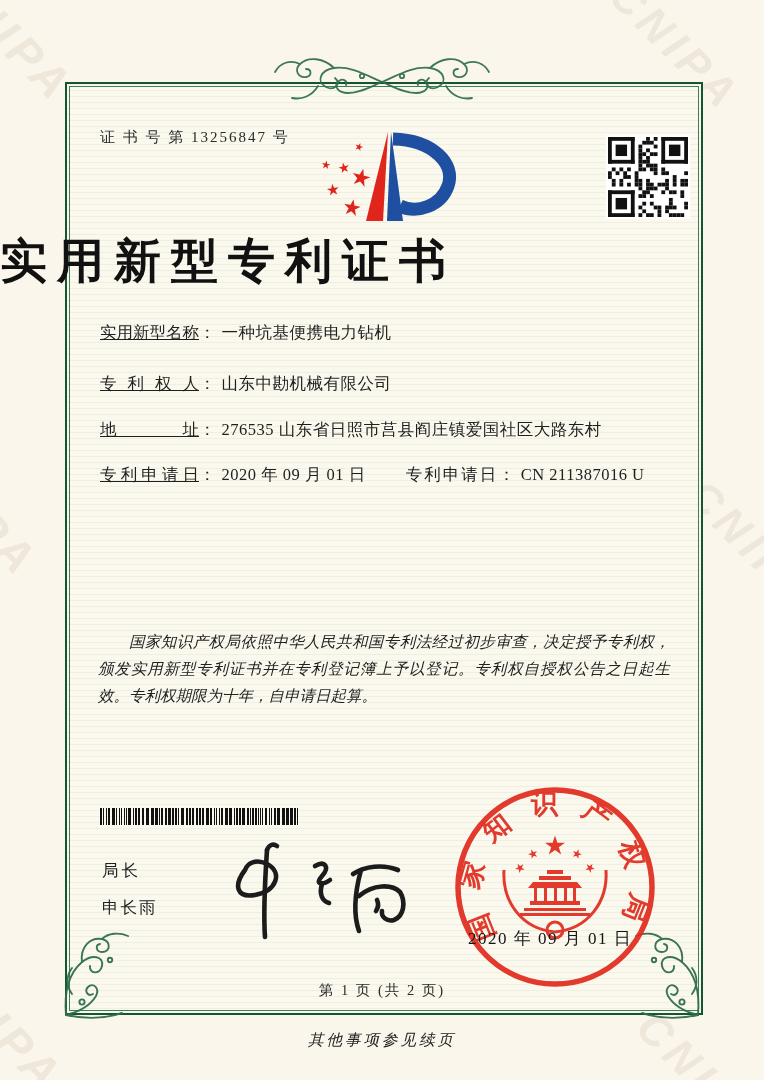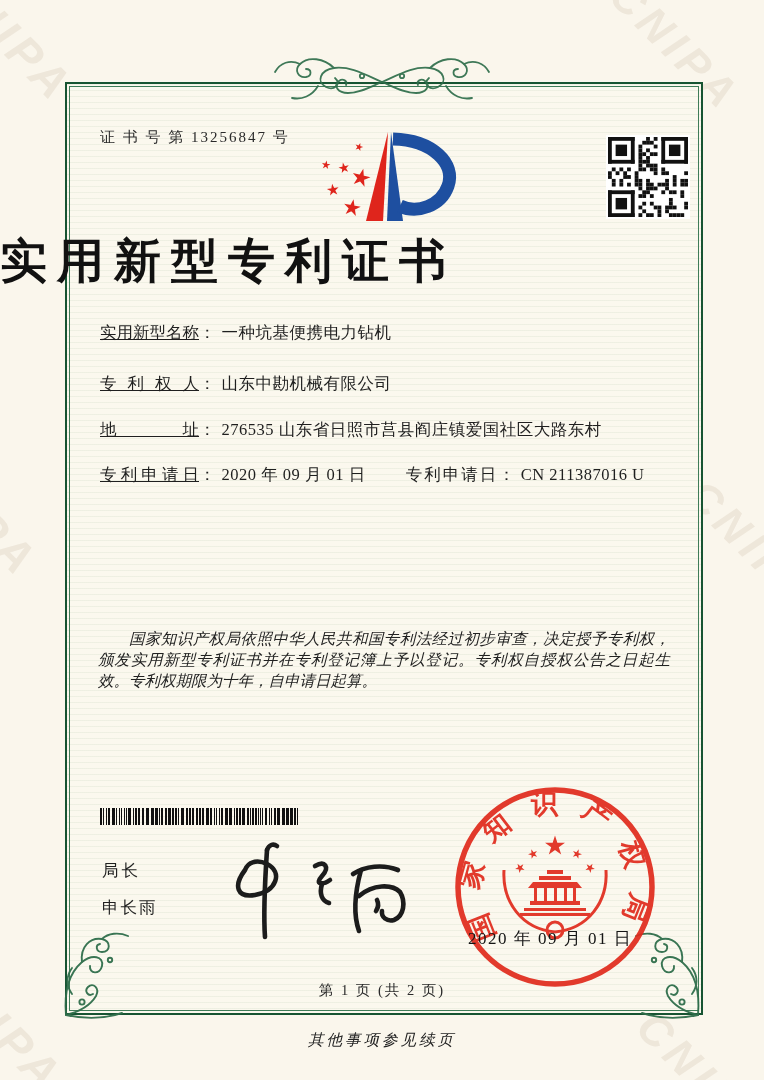--- a/index.html
+++ b/index.html
@@ -51,21 +51,21 @@
     text-align:justify;text-align-last:justify;
     vertical-align:bottom;
     text-decoration:underline;
   }
   .colon{display:inline-block;margin-right:6px;}
   .fvalue{letter-spacing:0.5px;}
   .grant2{margin-left:36px;}
   .grant2 .flabel2{letter-spacing:2px;}
   .paras{
     position:absolute;left:98px;top:628px;width:572px;
-    font-size:15.5px;line-height:21px;text-align:justify;
+    font-size:15.5px;line-height:27px;text-align:justify;
     font-style:italic;color:#222;
   }
   .paras p{margin:0;text-indent:2em;}
   .barcode{
     position:absolute;left:100px;top:808px;width:206px;height:17px;
     display:flex;align-items:stretch;
   }
   .barcode span{display:block;height:100%;}
   .officer{position:absolute;left:102px;top:860px;font-size:16.5px;letter-spacing:3px;}
   .officer .name{margin-top:15px;letter-spacing:2px;}

